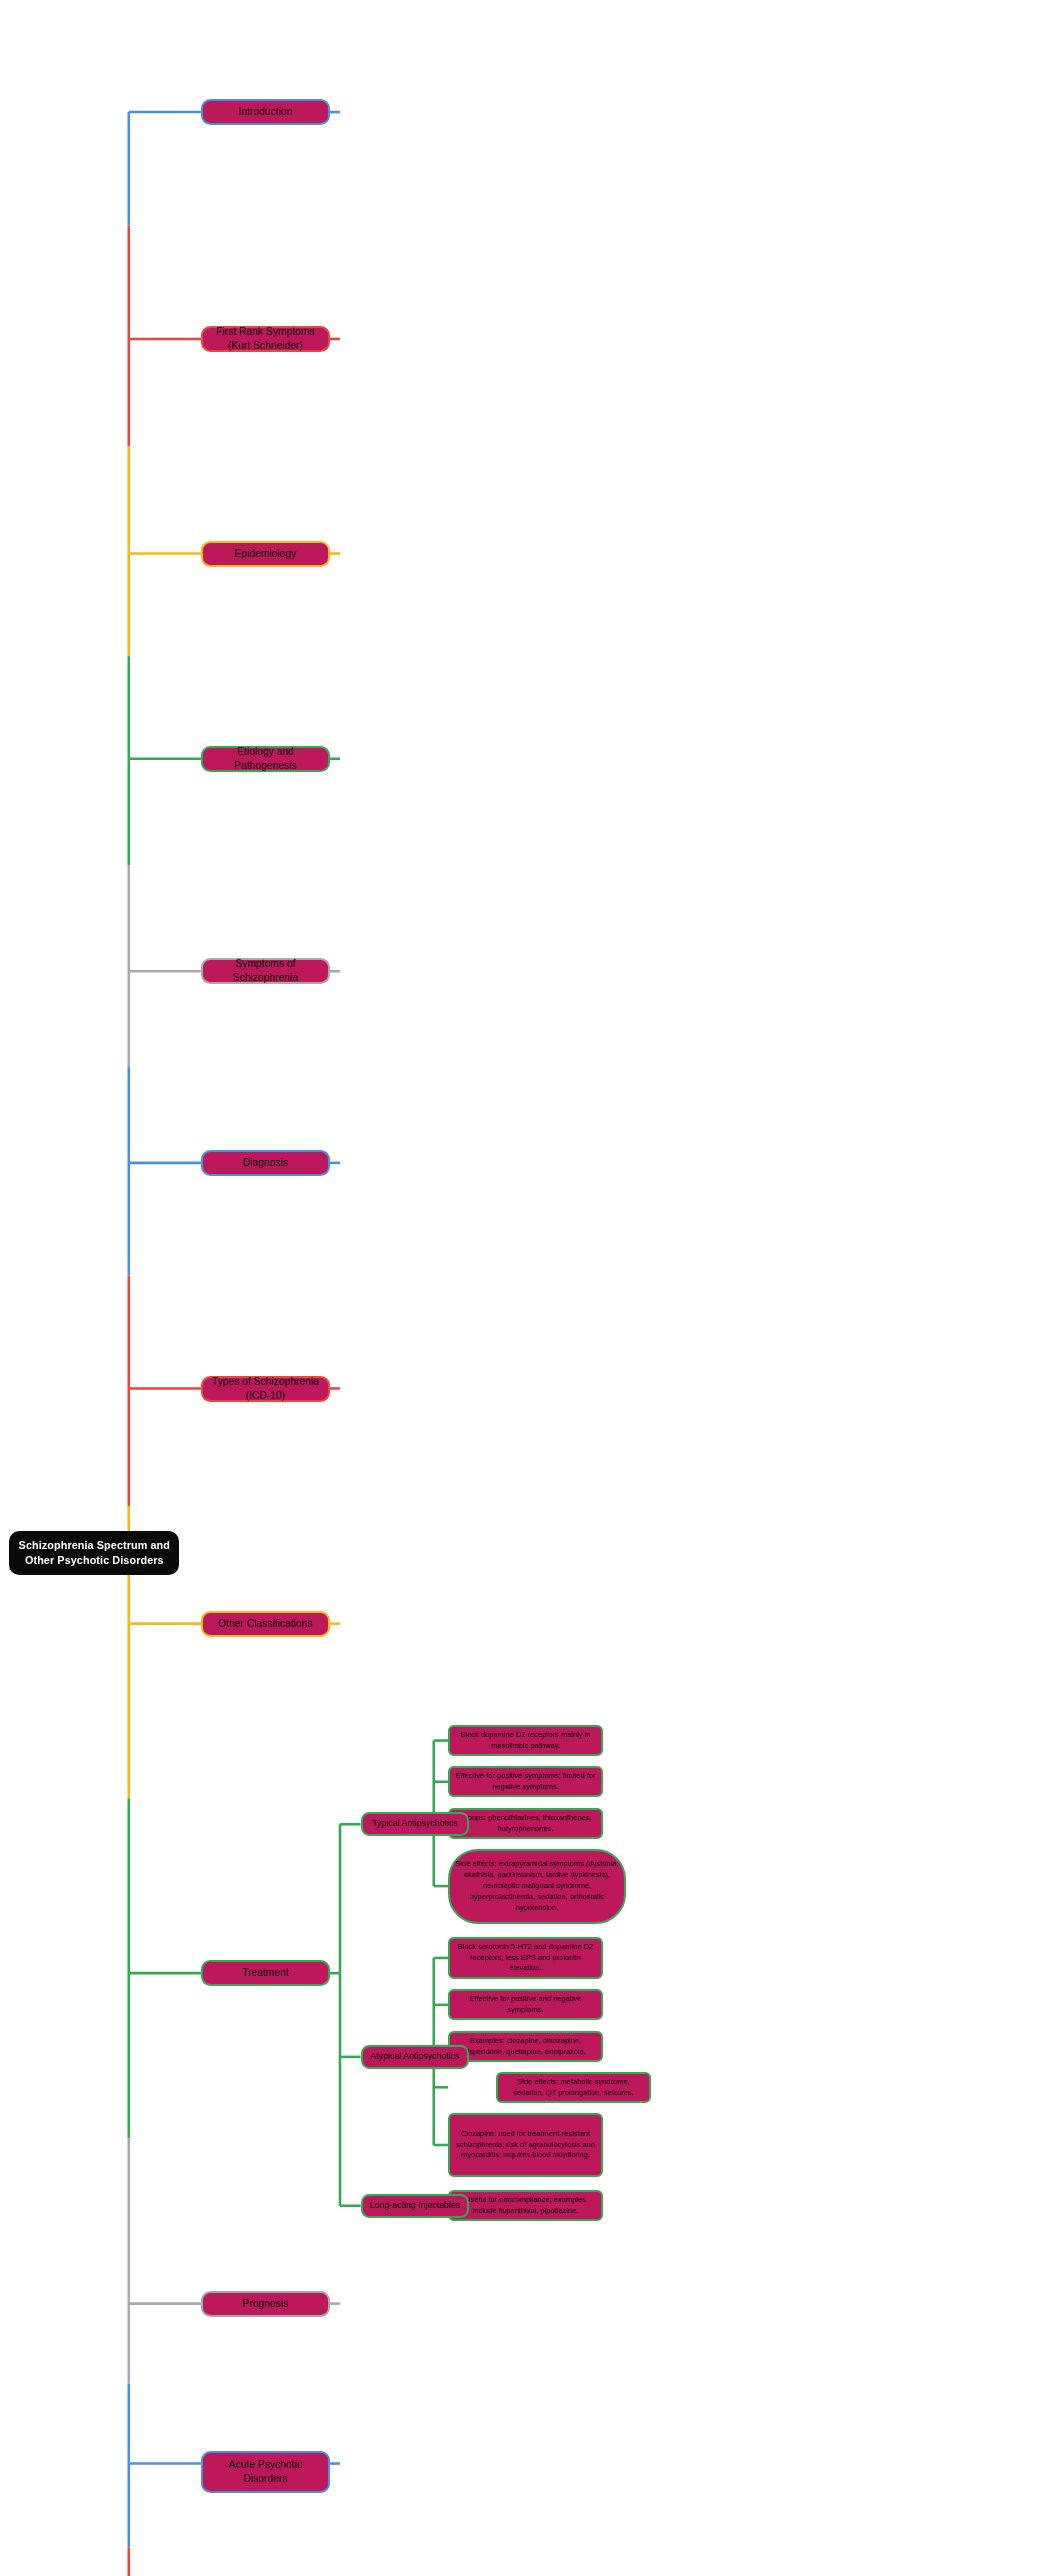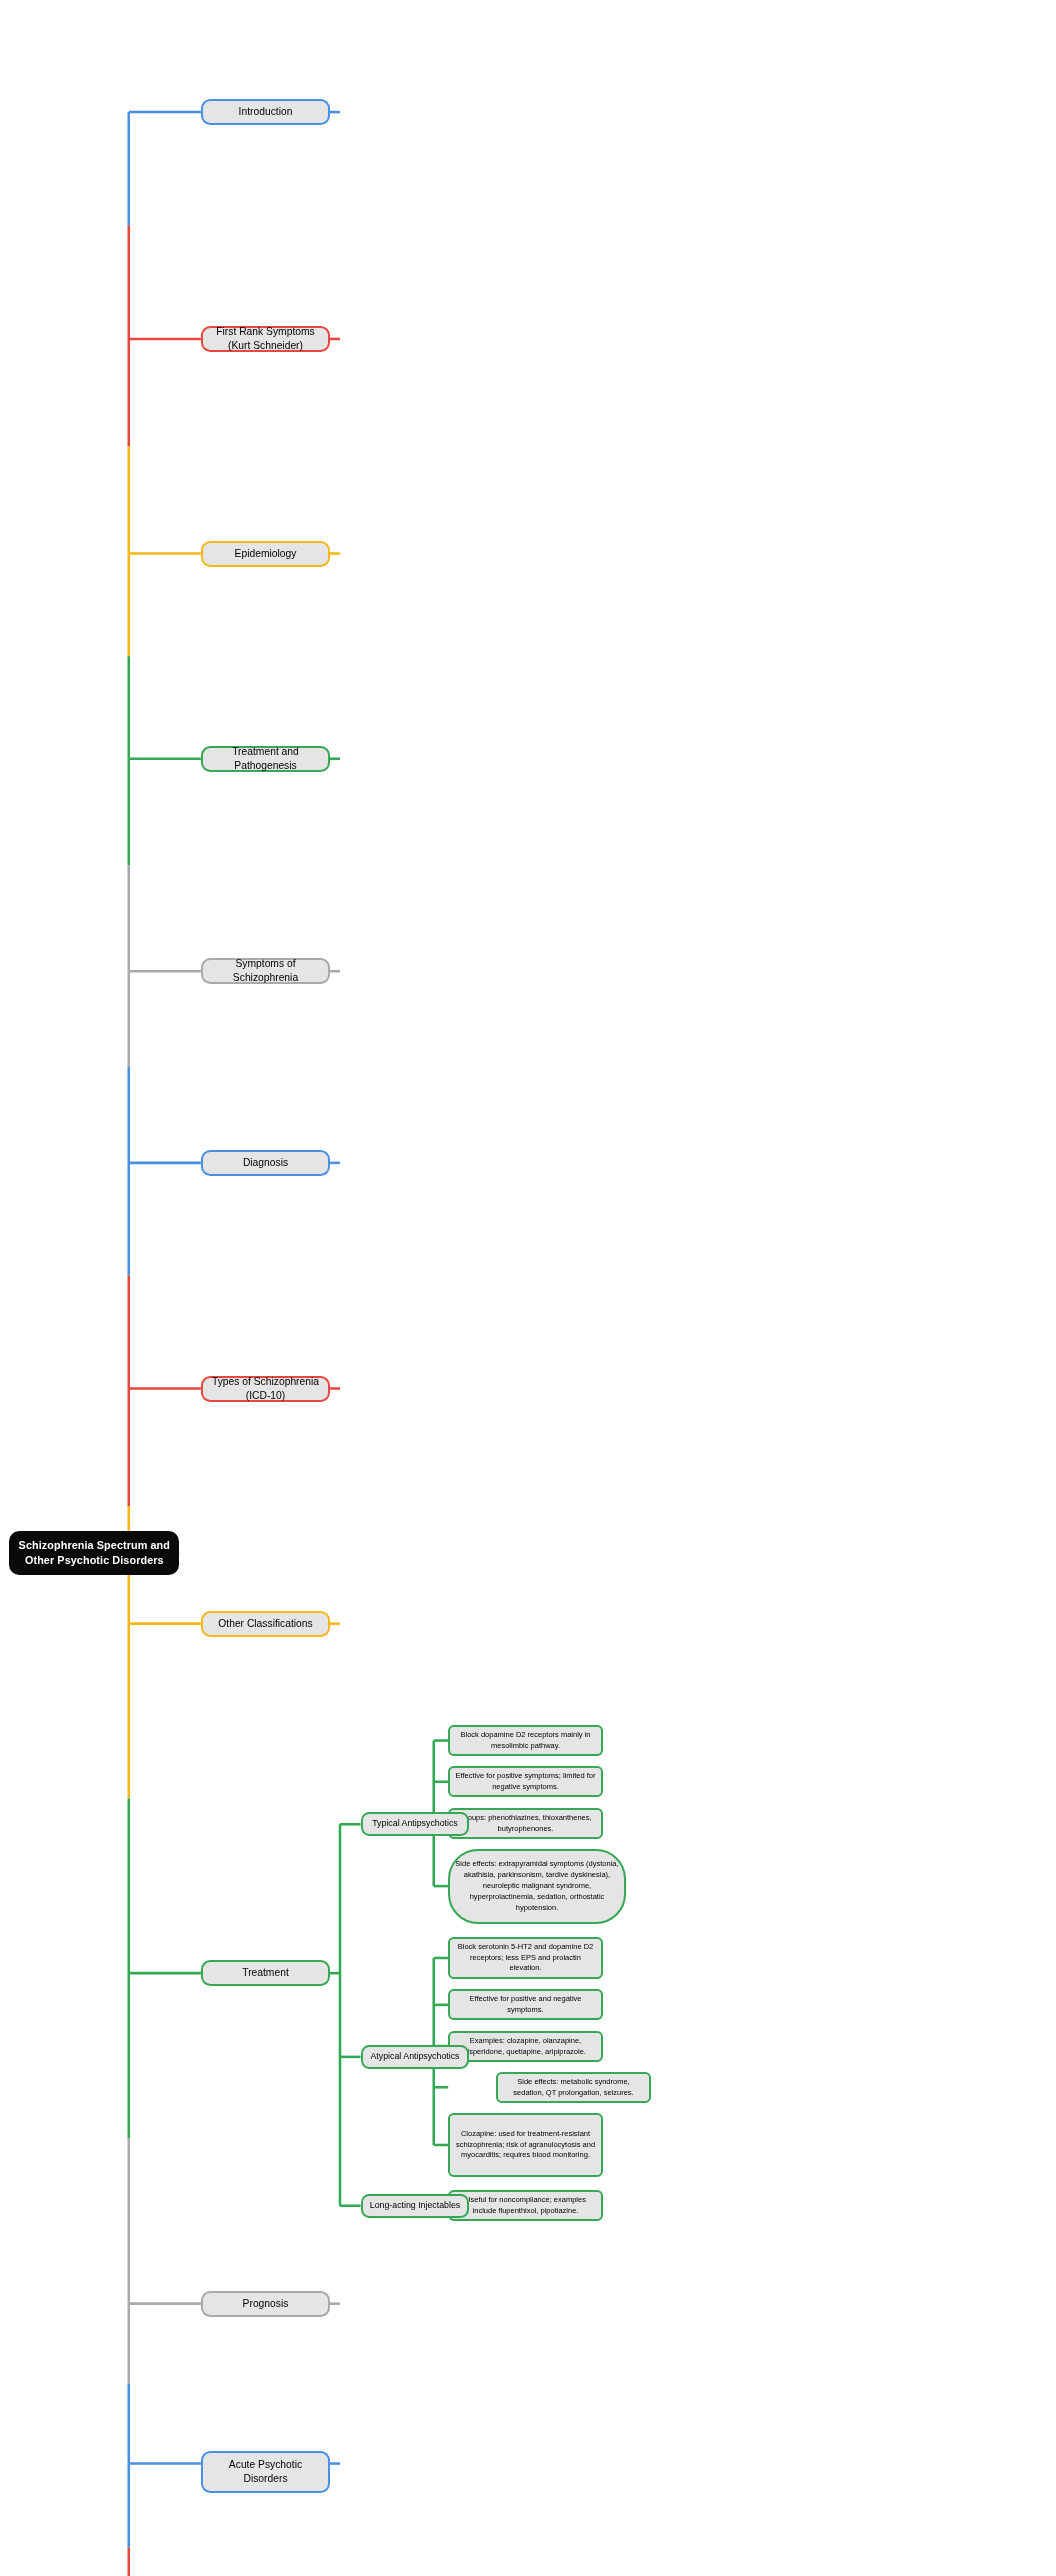--- a/index.html
+++ b/index.html
@@ -25,21 +25,21 @@
     pointer-events: none;
   }
 
   
   .node {
     position: absolute;
     display: flex;
     align-items: center;
     justify-content: center;
     text-align: center;
-    background: #e5e5e5;
+    background: #be185d;
     border-style: solid;
     border-width: 2.6px;
     border-radius: 7.2px;
     color: #000000;
     line-height: 1.28;
     padding: 2.6px 4.6px;
     z-index: 3;
   }
 
   
@@ -183,21 +183,21 @@
       <div class="node topic c-blue" style="left: 201px; top: 99px; width: 129px; height: 26px;">
         <span>Introduction</span>
       </div>
       <div class="node topic c-red" style="left: 201px; top: 326px; width: 129px; height: 26px;">
         <span>First Rank Symptoms (Kurt Schneider)</span>
       </div>
       <div class="node topic c-orange" style="left: 201px; top: 541px; width: 129px; height: 26px;">
         <span>Epidemiology</span>
       </div>
       <div class="node topic c-green" style="left: 201px; top: 746px; width: 129px; height: 26px;">
-        <span>Treatment and Pathogenesis</span>
+        <span>Etiology and Pathogenesis</span>
       </div>
       <div class="node topic c-gray" style="left: 201px; top: 958px; width: 129px; height: 26px;">
         <span>Symptoms of Schizophrenia</span>
       </div>
       <div class="node topic c-blue" style="left: 201px; top: 1150px; width: 129px; height: 26px;">
         <span>Diagnosis</span>
       </div>
       <div class="node topic c-red" style="left: 201px; top: 1376px; width: 129px; height: 26px;">
         <span>Types of Schizophrenia (ICD-10)</span>
       </div>

